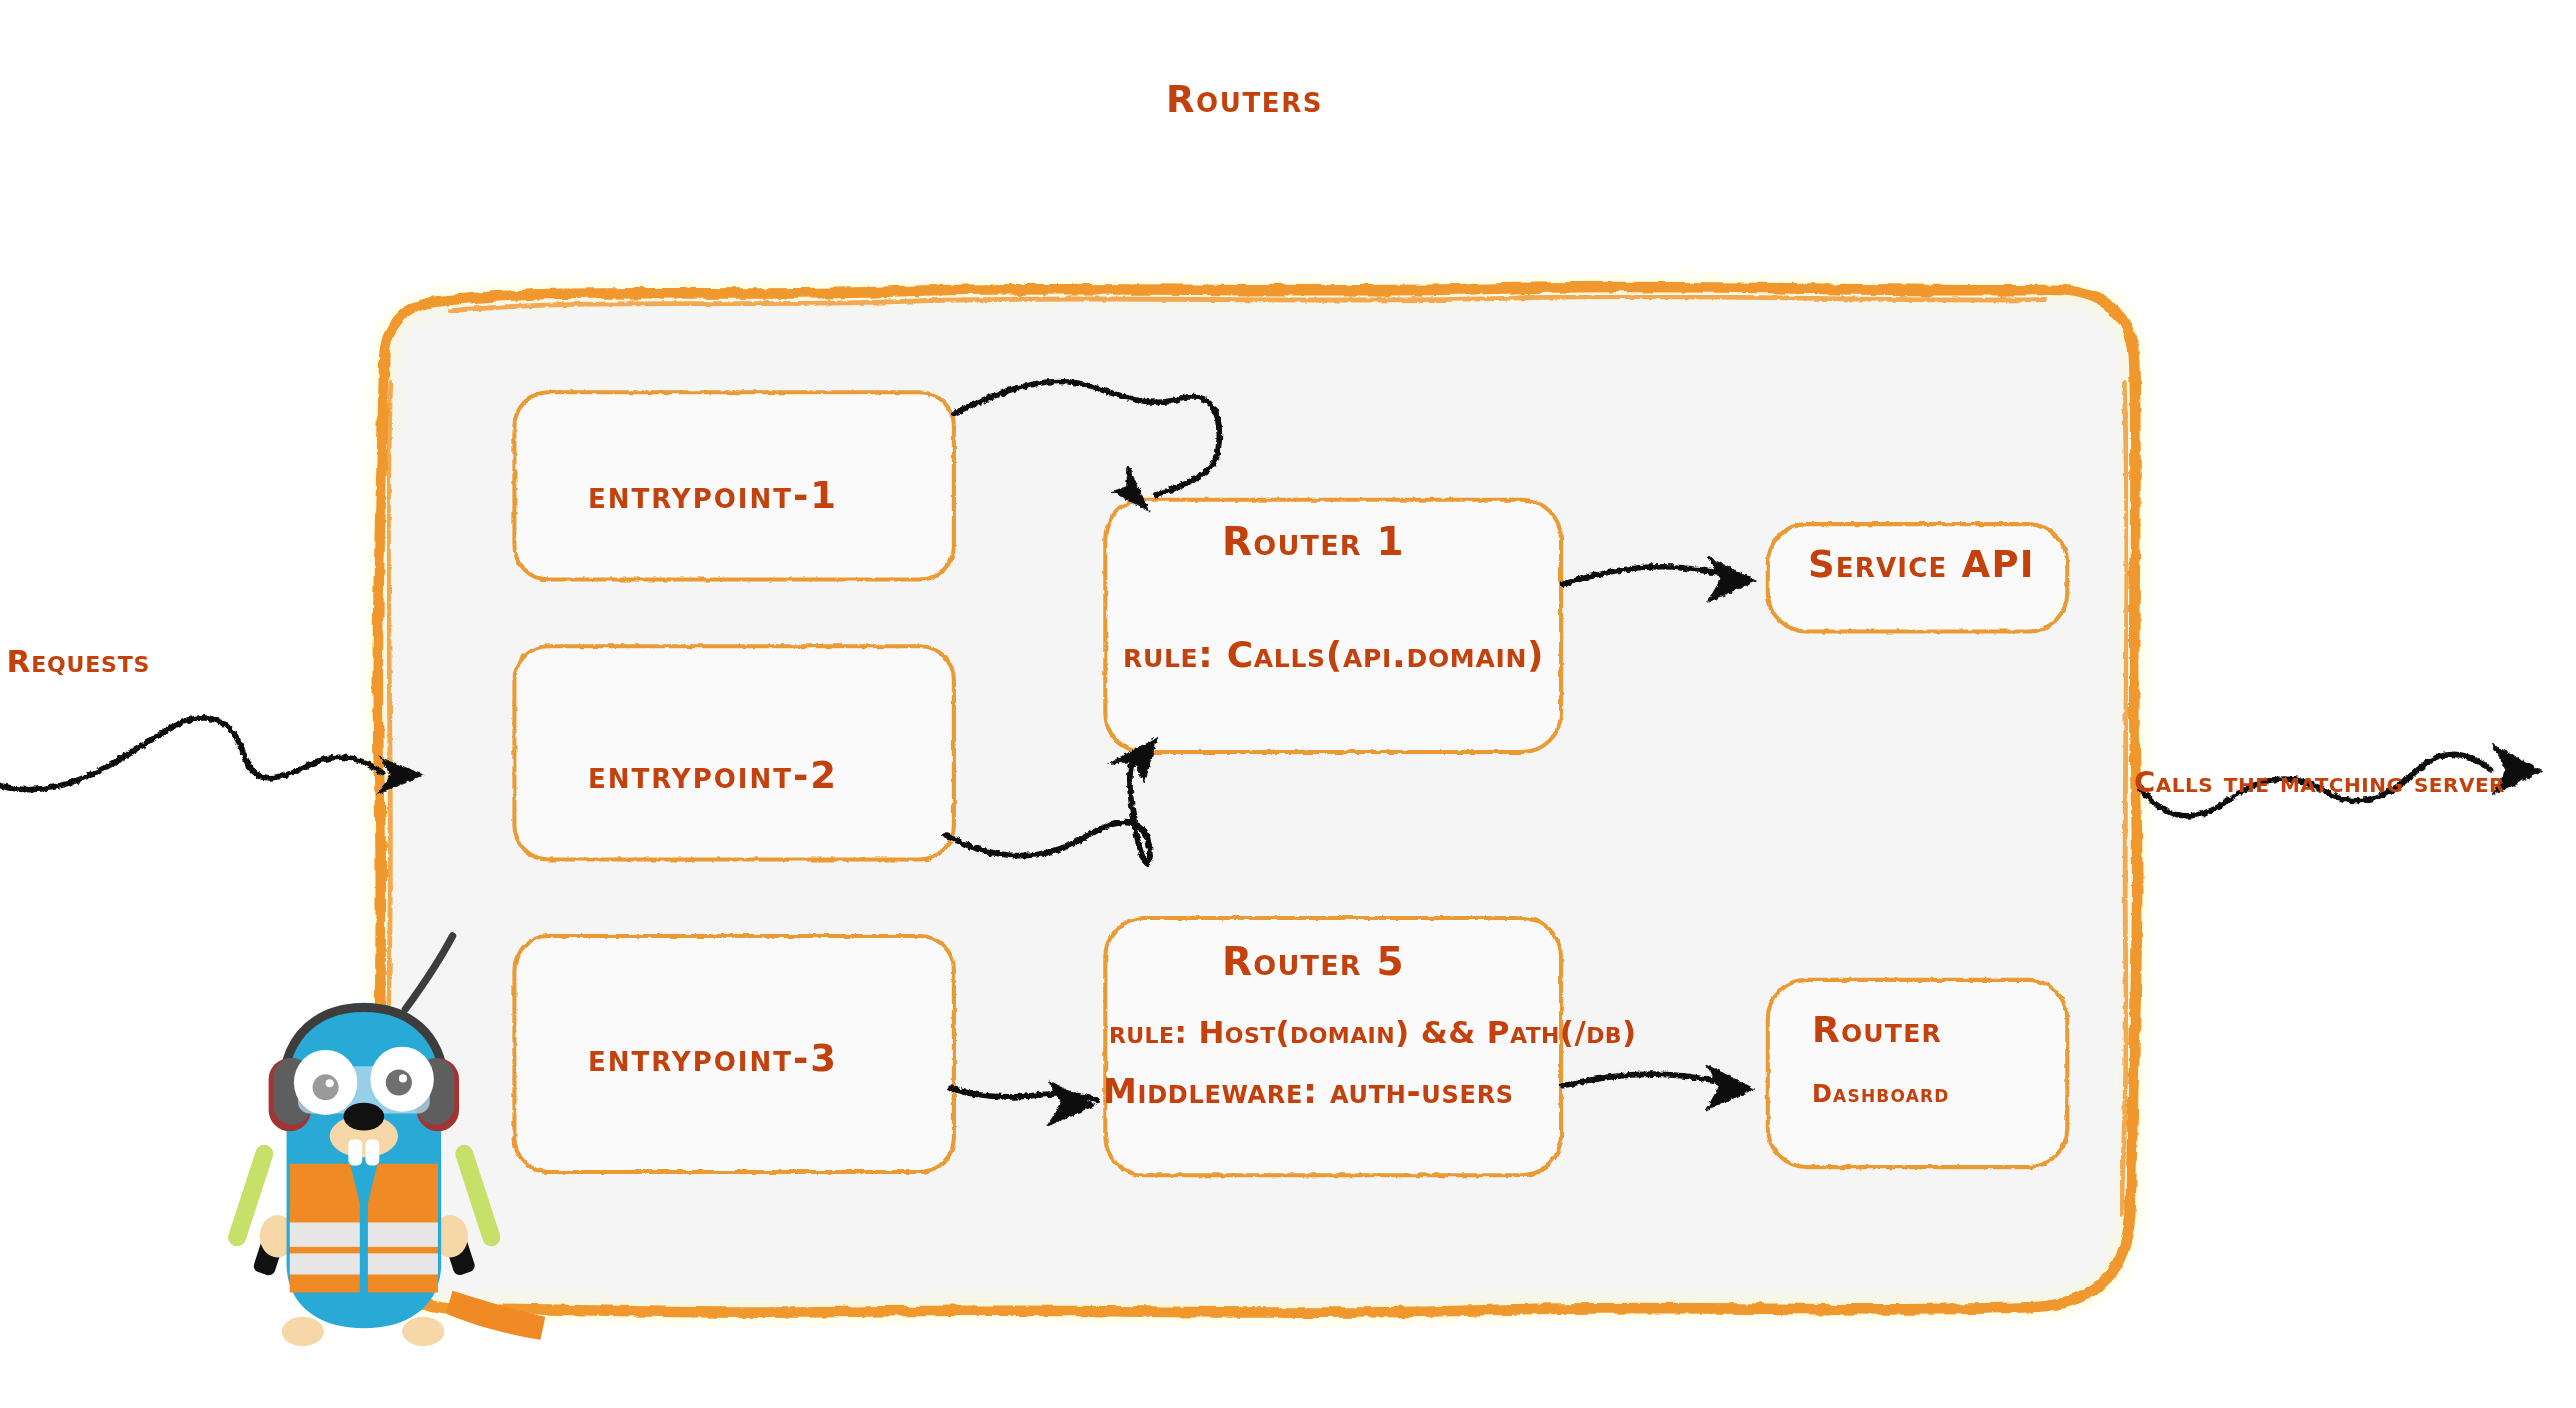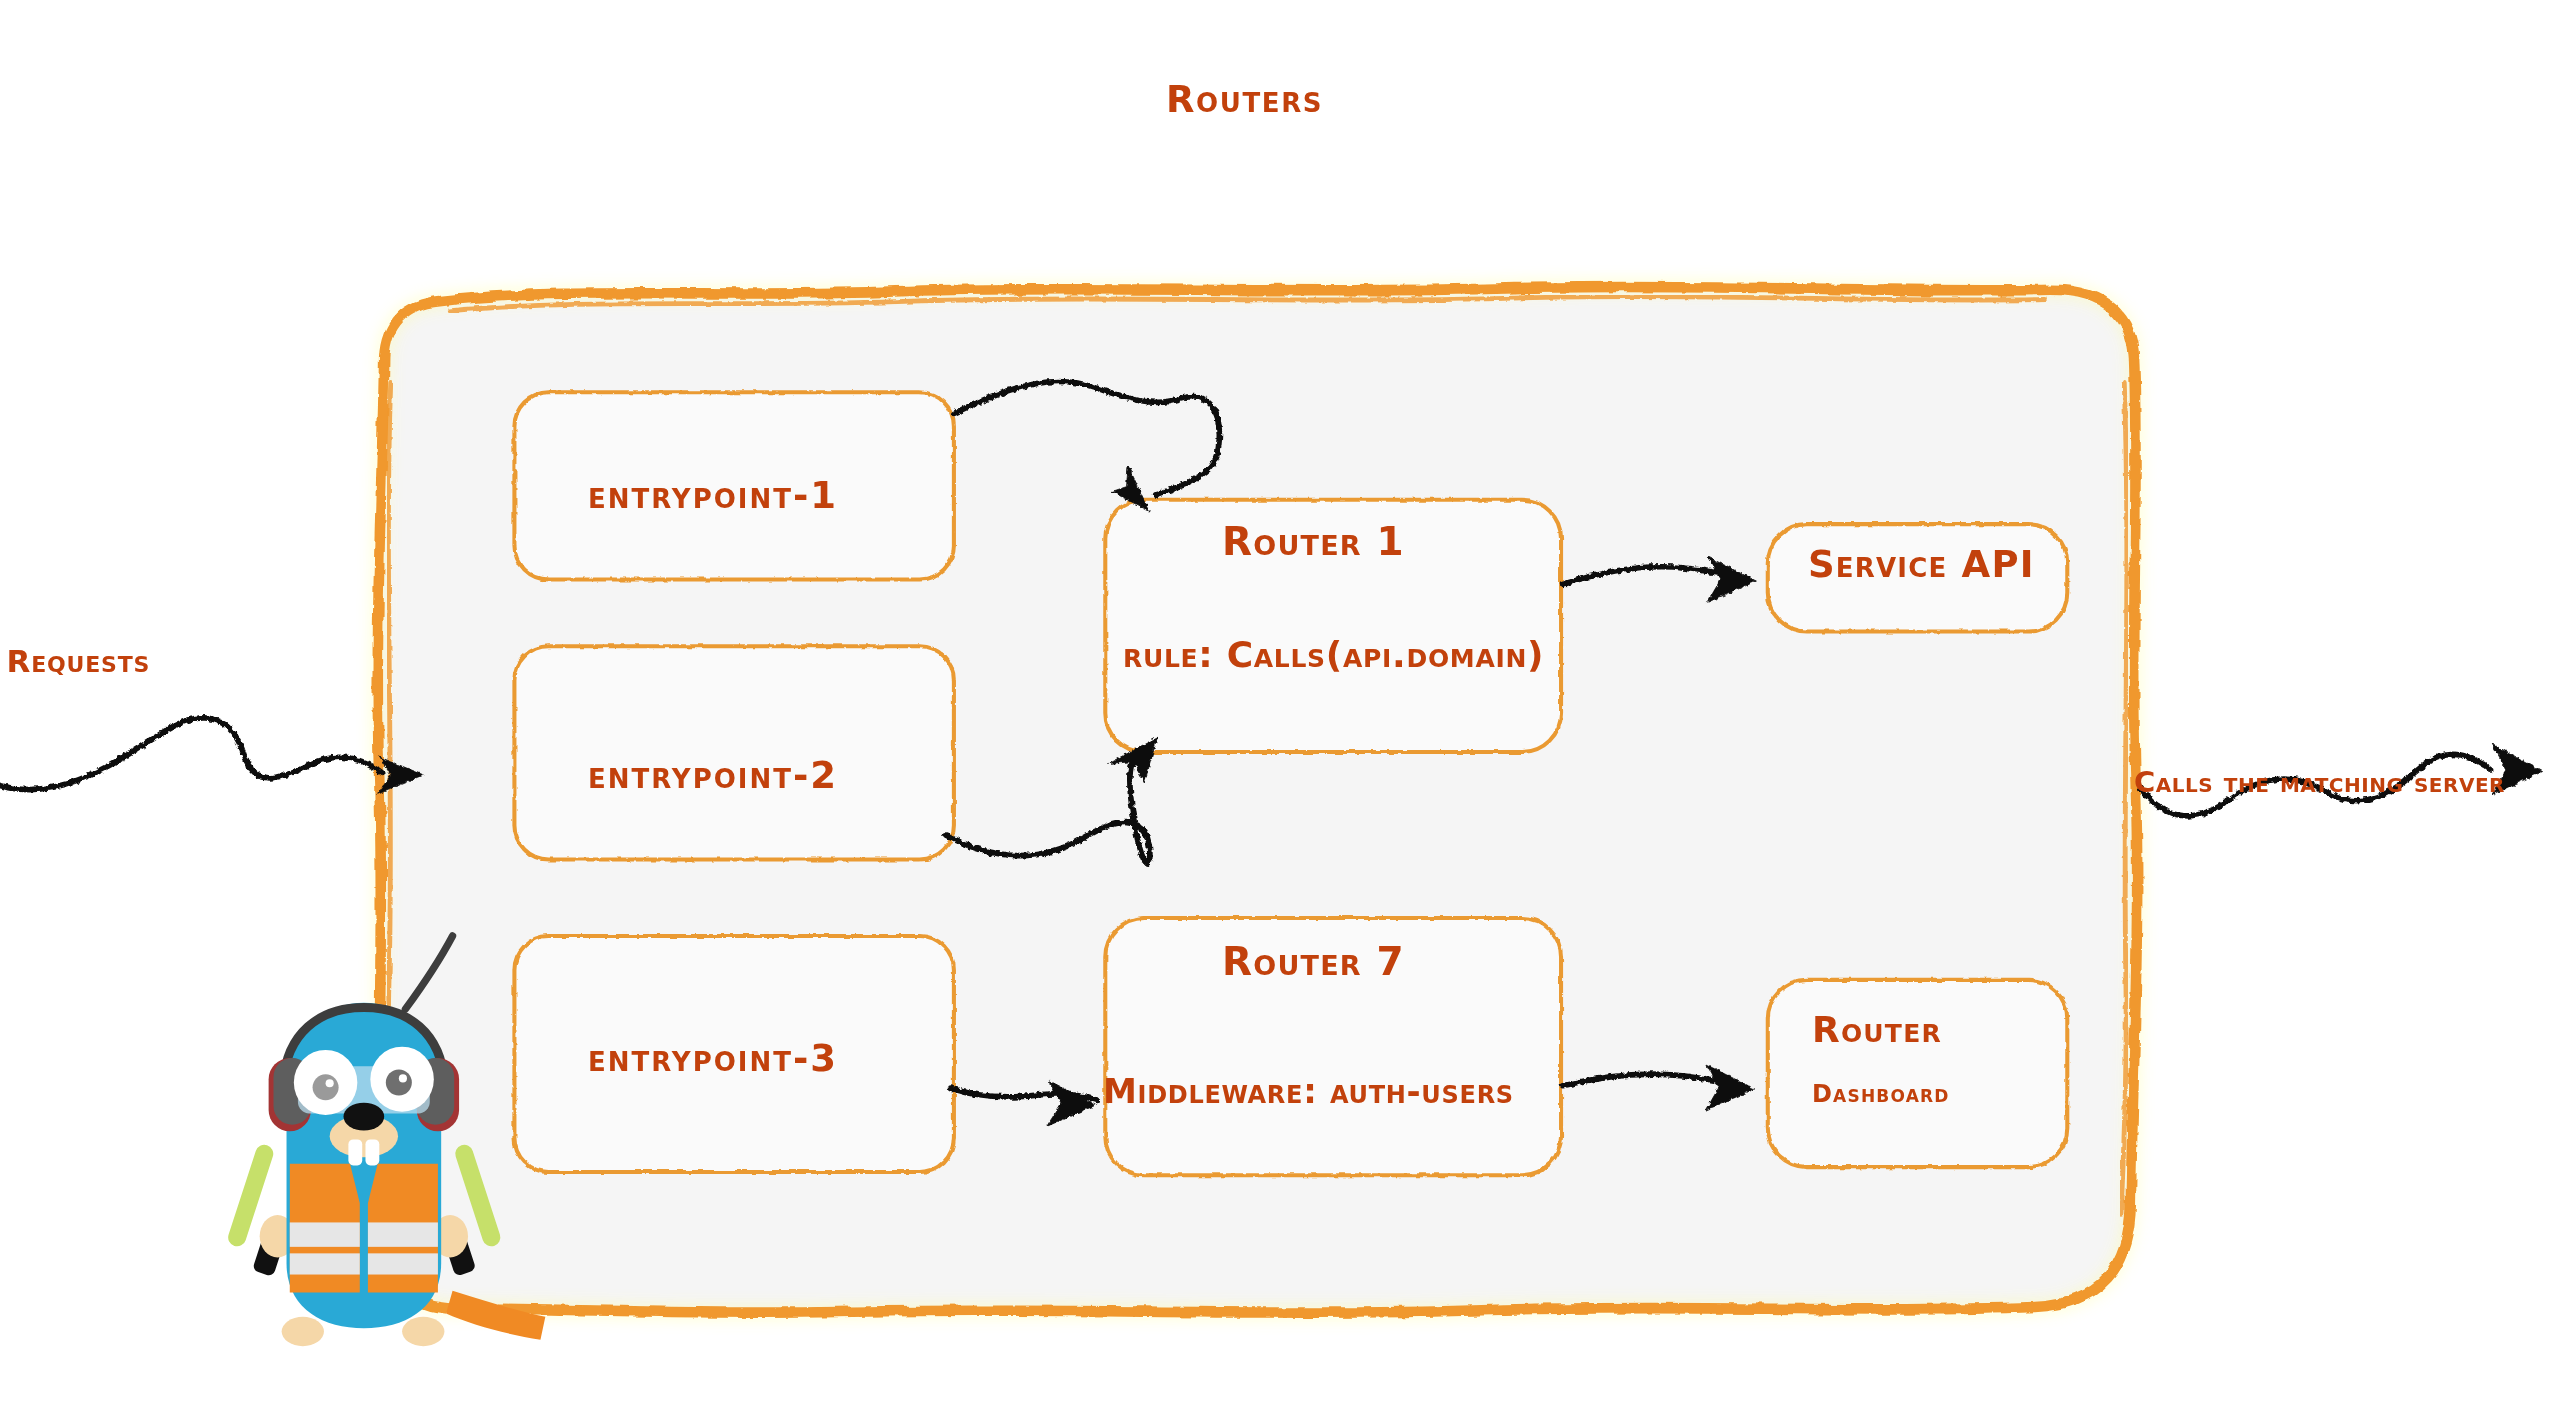--- a/index.html
+++ b/index.html
@@ -264,21 +264,22 @@
 
   <div class="lbl" id="calls-lbl">Calls the matching server</div>
 
   <div class="lbl ep-lbl" id="ep1-lbl">entrypoint-1</div>
   <div class="lbl ep-lbl" id="ep2-lbl">entrypoint-2</div>
   <div class="lbl ep-lbl" id="ep3-lbl">entrypoint-3</div>
 
   <div class="lbl" id="r1-title">Router 1</div>
   <div class="lbl" id="r1-rule">rule: Calls(api.domain)</div>
 
-  <div class="lbl" id="r2-title">Router 7</div>
+  <div class="lbl" id="r2-title">Router 5</div>
+  <div class="lbl" id="r2-rule">rule: Host(domain) &amp;&amp; Path(/db)</div>
   <div class="lbl" id="r2-mw">Middleware: auth-users</div>
 
   <div class="lbl" id="svc-api">Service API</div>
   <div class="lbl" id="svc-d1">Router</div>
   <div class="lbl" id="svc-d2">Dashboard</div>
 
 
 </div>
 
 

